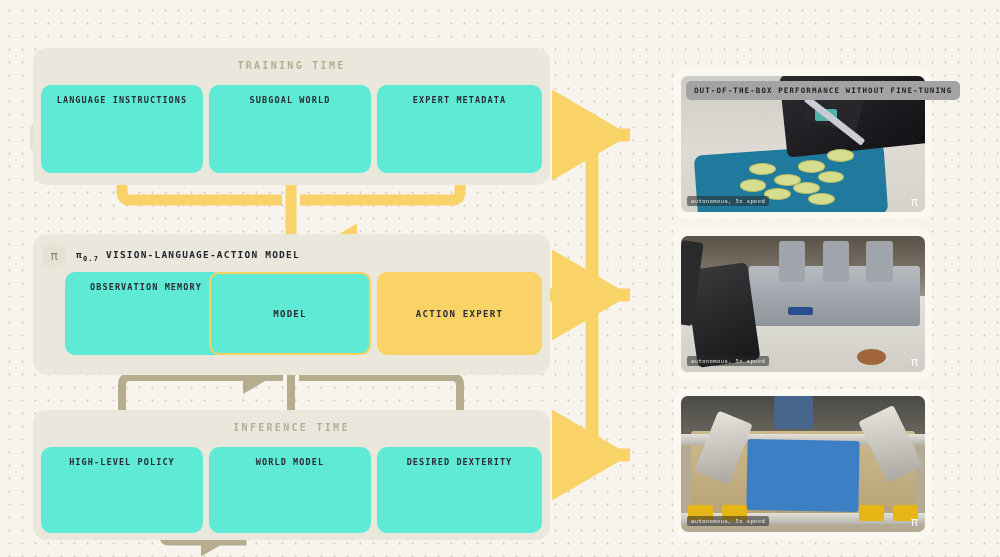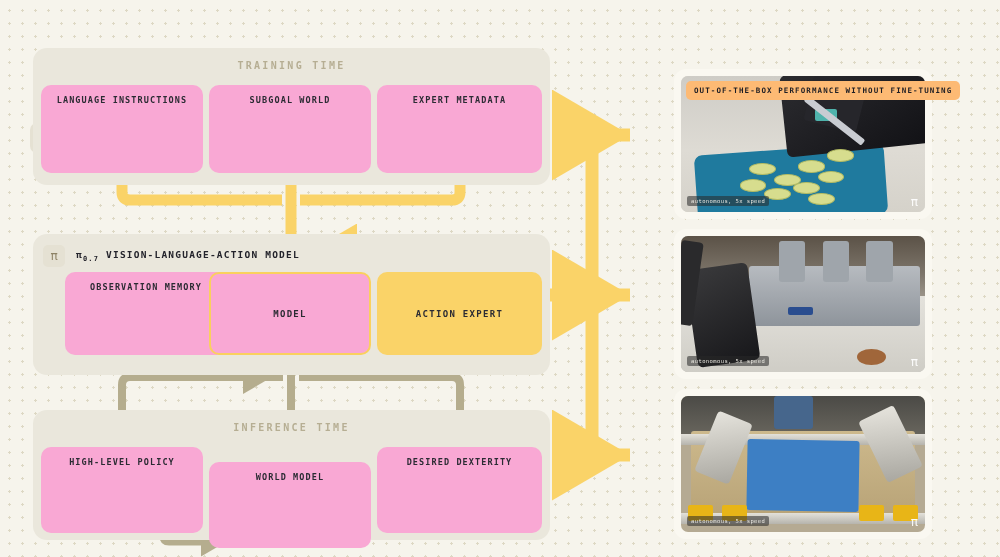--- a/index.html
+++ b/index.html
@@ -36,21 +36,21 @@
     font-weight: bold;
   }
 
   #training-panel  { left: 33px; top: 48px;  width: 517px; height: 137px; }
   #inference-panel { left: 33px; top: 410px; width: 517px; height: 130px; }
   #model-panel     { left: 33px; top: 234px; width: 517px; height: 141px; }
 
   
   .card {
     position: absolute;
-    background: #f9a8d4;
+    background: #5eead4;
     border-radius: 10px;
     z-index: 3;
   }
   .card-title {
     position: absolute;
     top: 10px; left: 0; right: 0;
     text-align: center;
     font-size: 8.5px;
     letter-spacing: 1.1px;
     color: #2b2b33;
@@ -58,21 +58,21 @@
     white-space: nowrap;
   }
 
   
   #card-lang    { left: 41px;  top: 85px; width: 162px; height: 88px; overflow: hidden; }
   #card-subgoal { left: 209px; top: 85px; width: 162px; height: 88px; }
   #card-meta    { left: 377px; top: 85px; width: 165px; height: 88px; }
 
   
   #card-policy  { left: 41px;  top: 447px; width: 162px; height: 86px; }
-  #card-world   { left: 209px; top: 462px; width: 162px; height: 86px; }
+  #card-world   { left: 209px; top: 447px; width: 162px; height: 86px; }
   #card-desired { left: 377px; top: 447px; width: 165px; height: 86px; }
 
   
   #card-obs     { left: 41px;  top: 272px; width: 162px; height: 83px; margin-left: 24px; }
   #card-prompt  { left: 209px; top: 272px; width: 162px; height: 83px;
                   border: 2px solid #fad05e; }
   #card-action  { left: 377px; top: 272px; width: 165px; height: 83px;
                   background: #fad368; }
 
   .center-label {
@@ -204,21 +204,21 @@
   .video-inner {
     position: absolute;
     inset: 7px;
     border-radius: 7px;
     overflow: hidden;
   }
 
   .video-caption {
     position: absolute;
     left: 12px; top: 12px;
-    background: #fdba74;
+    background: #a3a3a3;
     border-radius: 5px;
     padding: 5px 8px;
     font-size: 7.5px;
     letter-spacing: 1.1px;
     font-weight: bold;
     color: #1e1e24;
     white-space: nowrap;
     z-index: 5;
   }
   .video-subcaption {

